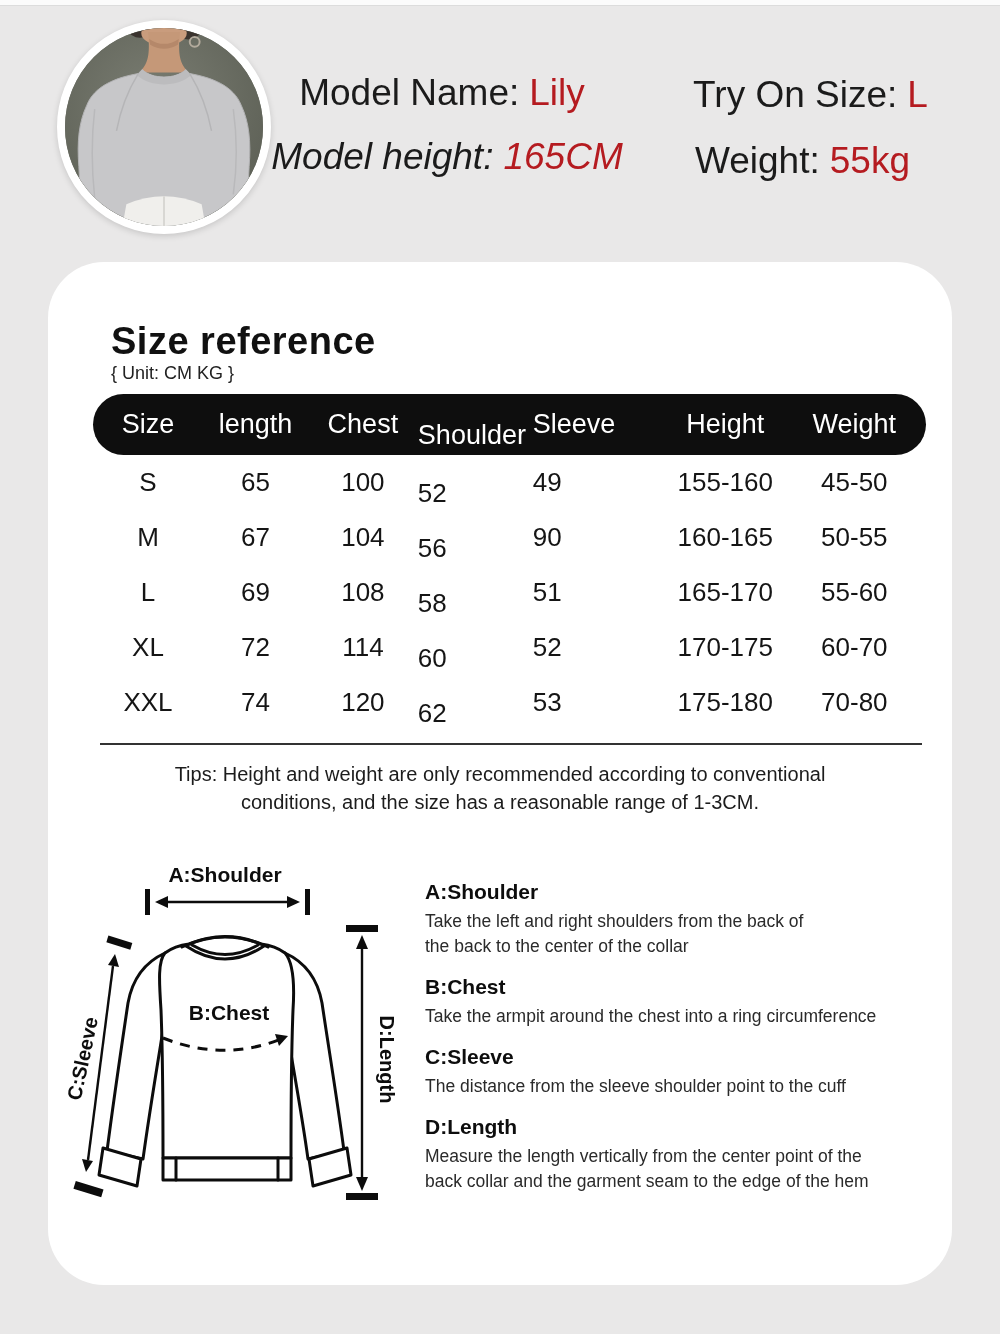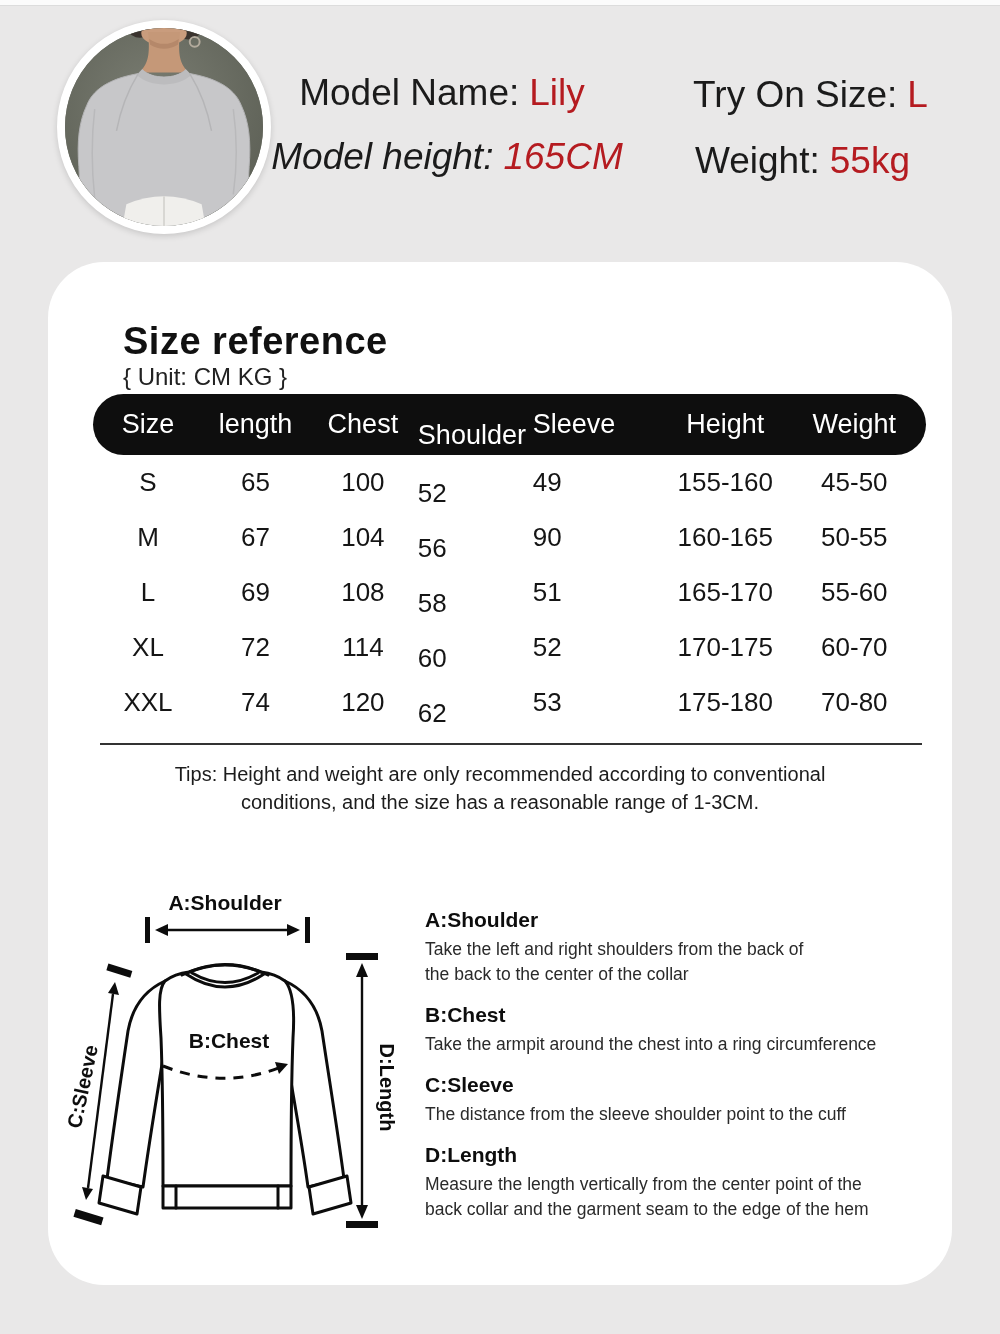--- a/index.html
+++ b/index.html
@@ -17,40 +17,40 @@
   .hero-line .red{color:#b51b20;margin-left:10px;}
   .hl-1a{left:262px;top:72px;width:360px;}
   .hl-1b{left:688px;top:74px;width:245px;}
   .hl-2a{left:252px;top:136px;width:390px;font-style:italic;}
   .hl-2b{left:680px;top:140px;width:245px;}
 
   
   .card{position:absolute;left:48px;top:262px;width:904px;height:1023px;background:#ffffff;border-radius:56px;}
   .title-row{position:absolute;left:47px;top:58px;display:flex;align-items:baseline;flex-direction:column;}
   .title{font-size:38px;font-weight:bold;color:#111;letter-spacing:.5px;}
-  .unit-note{font-size:24px;color:#222;margin-left:28px;}
+  .unit-note{font-size:18px;color:#222;margin-left:16px;}
 
   .thead{position:absolute;left:45px;top:132px;width:833px;height:61px;background:#0e0e0e;border-radius:31px;
          display:flex;align-items:center;color:#ffffff;font-size:27px;}
   .tbody{position:absolute;left:45px;top:193px;width:833px;}
   .trow{display:flex;align-items:center;height:55px;font-size:26px;color:#151515;}
   .c1{width:13.2%;text-align:center;}
   .c2{width:12.6%;text-align:center;}
   .c3{width:13.2%;text-align:center;}
   .c4{width:13.8%;margin-top:21px;}
   .c5{width:16.2%;text-align:left;}
   .c6{width:13.8%;text-align:center;}
   .c7{width:17.2%;text-align:center;}
   .divider{position:absolute;left:52px;top:481px;width:822px;height:2px;background:#333;}
 
   .tips{position:absolute;left:0;top:498px;width:100%;text-align:center;font-size:20px;line-height:28px;
         color:#1c1c1c;white-space:pre-line;}
 
   
-  .diagram{position:absolute;left:0;top:593px;width:720px;height:390px;margin-top:28px;}
+  .diagram{position:absolute;left:0;top:593px;width:720px;height:390px;}
   .diagram svg.garment{position:absolute;left:7px;top:0;}
   .dlabel{position:absolute;font-weight:bold;color:#0d0d0d;text-align:center;}
   .lab-a{left:107px;top:8px;width:140px;font-size:21px;}
   .lab-b{left:121px;top:146px;width:120px;font-size:21px;}
   .lab-c{left:-26px;top:192px;width:122px;font-size:20px;transform:rotate(-78deg);}
   .lab-d{left:278px;top:193px;width:120px;font-size:20px;transform:rotate(90deg);}
 
   .guide{position:absolute;left:377px;top:24px;width:535px;}
   .guide-block{margin-bottom:15px;}
   .guide-title{font-size:21px;font-weight:bold;color:#0d0d0d;line-height:26px;margin-bottom:4px;}

